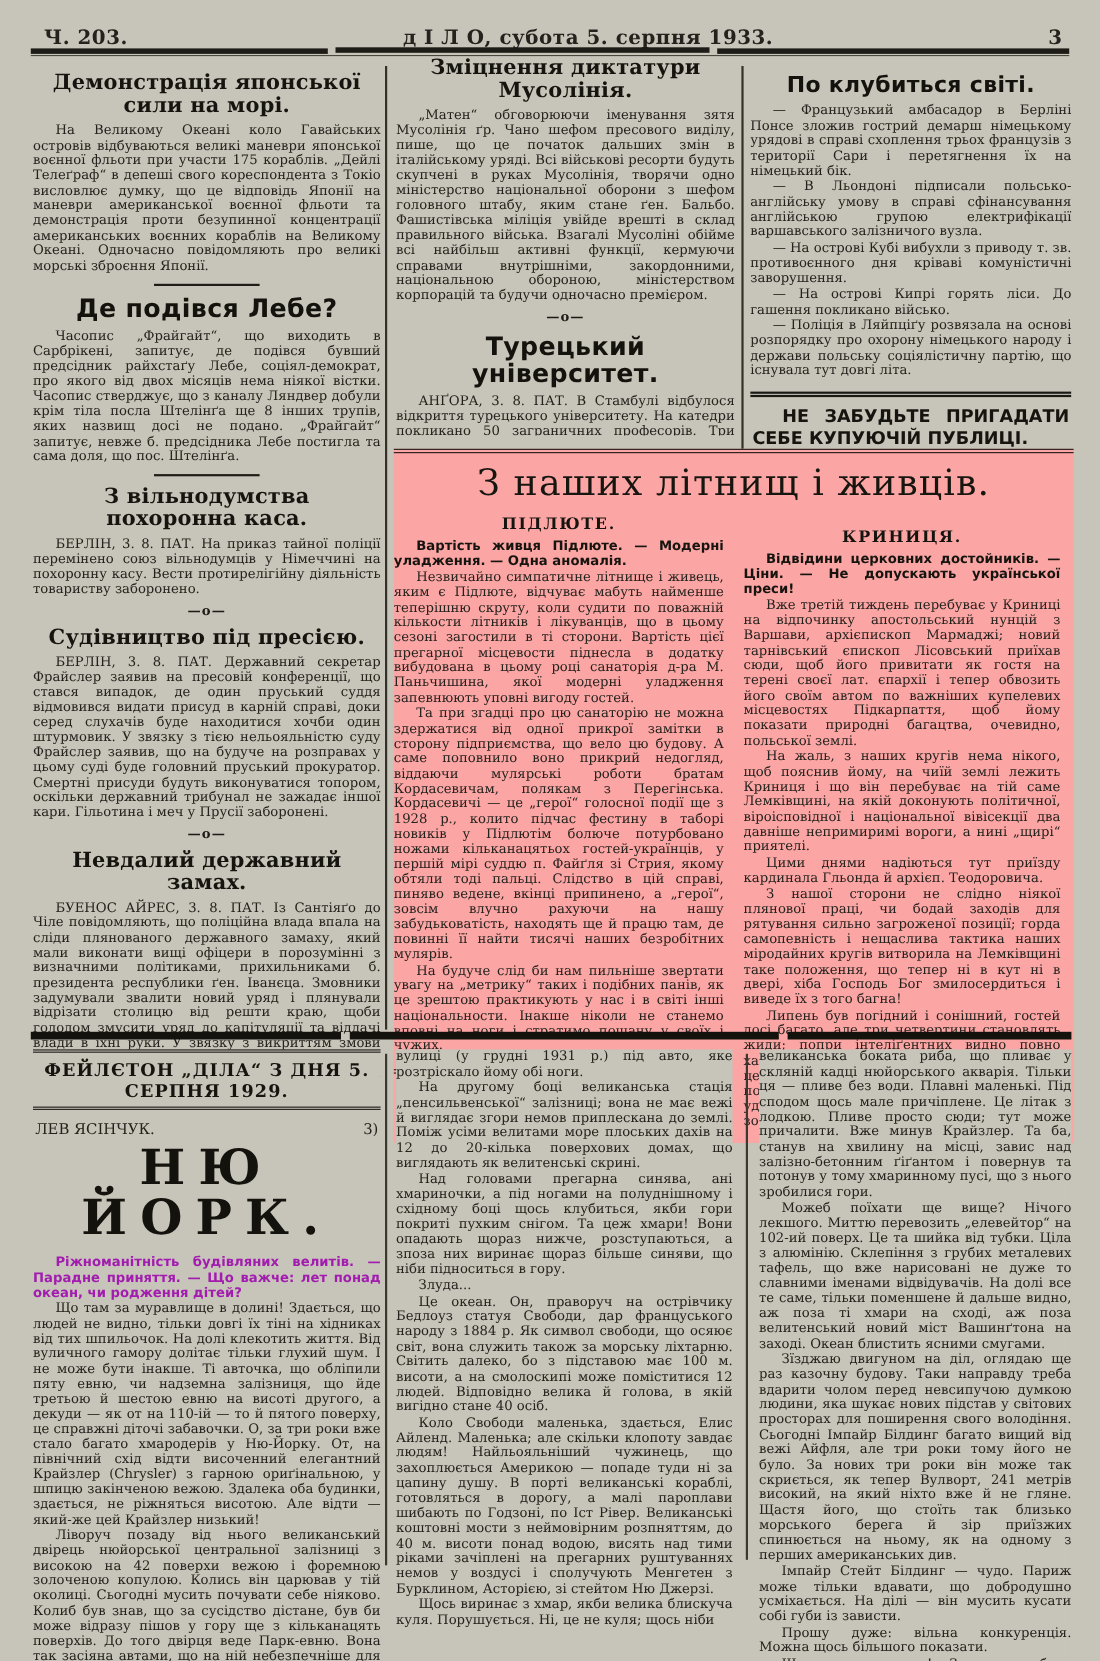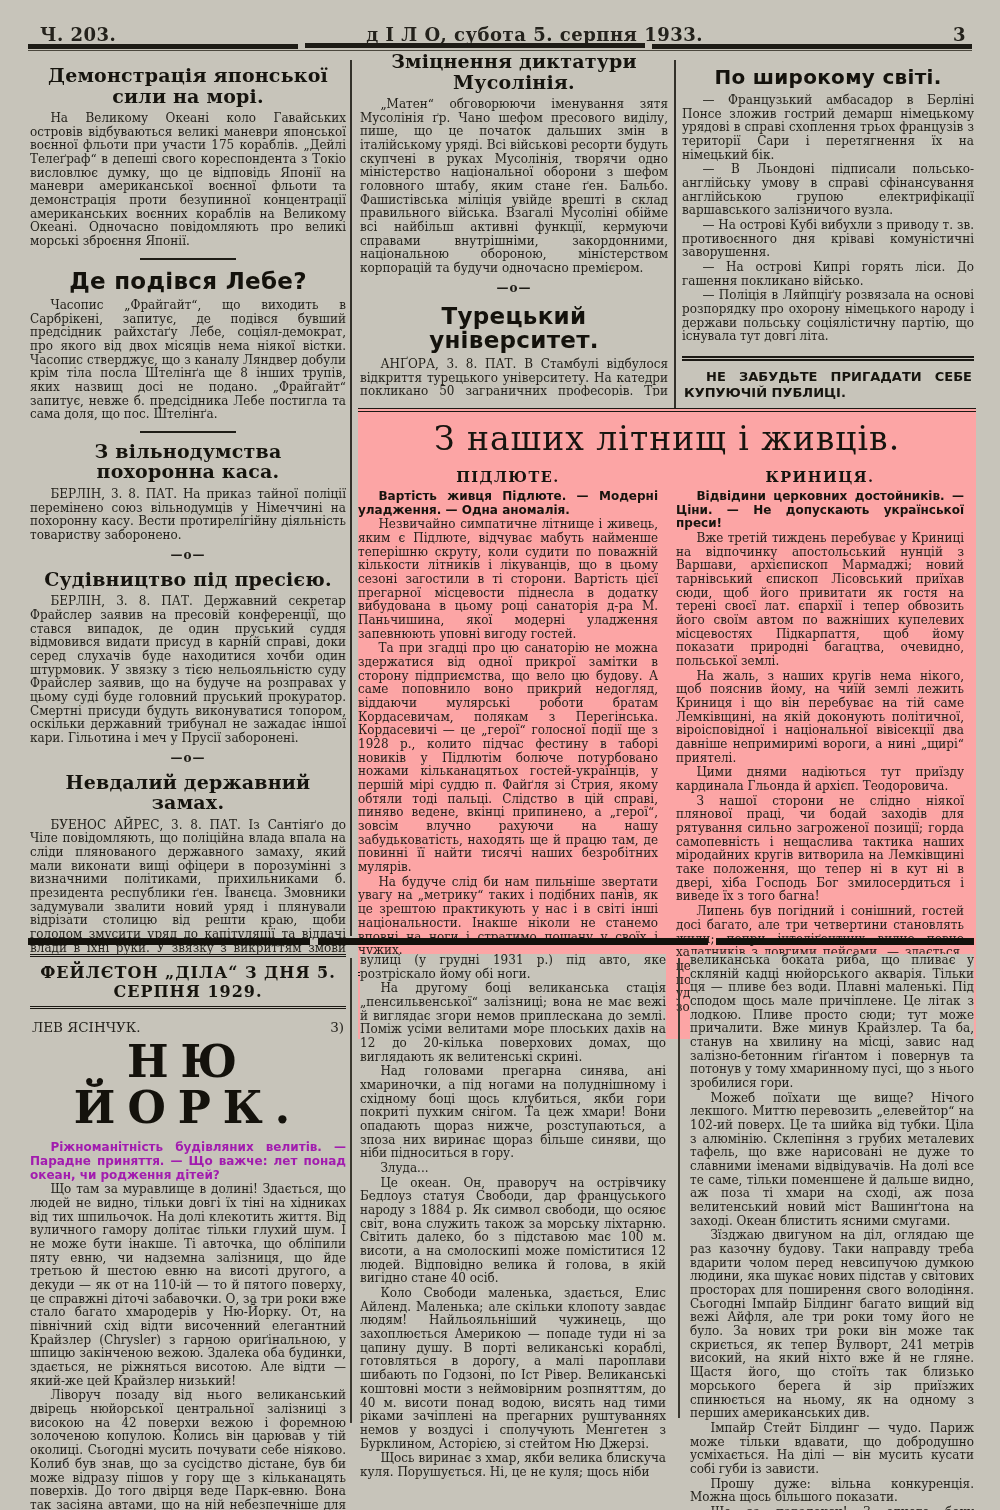--- a/index.html
+++ b/index.html
@@ -49,33 +49,33 @@
   }
 
   
   .ad {
     margin-top:12px;
     border-top:5px double #1b1914; border-bottom:5px double #1b1914;
     padding:8px 2px 9px;
     font-family:"DejaVu Sans", sans-serif; font-weight:bold;
     text-align:center; color:#16140e;
   }
-  .ad .l1 { font-size:13px; line-height:1.25; margin:0; }
+  .ad .l1 { font-size:16px; line-height:1.25; margin:0; }
   .ad .l2 { font-size:12.5px; line-height:1.25; margin:5px 0 0; }
 
   
   .summer {
     position:absolute; left:358px; top:408px; width:618px;
     background:#fca5a5; border-top:4px double #1b1914; padding-top:5px;
   }
   .summer-headline {
     font-size:33px; font-weight:400; text-align:center; letter-spacing:1px;
     margin:2px 0 8px; color:#17150f;
   }
-  .summer-cols { display:flex; align-items:flex-start; }
+  .summer-cols { display:flex; align-items:center; }
   .s-left  { width:300px; padding-right:7px; }
   .s-vrule { width:2px; background:#33312a; }
   .s-right { width:288px; padding-left:9px; }
   .s-title {
     text-align:center; font-weight:bold; font-size:14.5px; letter-spacing:1.5px;
     margin:2px 0 5px; color:#16140e;
   }
   .s-sub {
     font-family:"DejaVu Sans", sans-serif; font-weight:bold; font-size:12.3px;
     line-height:1.3; text-align:center; margin:0 2px 7px; color:#16140e;
@@ -176,21 +176,21 @@
       <div class="div-o">—o—</div>
     </div>
     <div class="article">
       <h2 class="a-title-sans">Турецький університет.</h2>
       <p>АНҐОРА, 3. 8. ПАТ. В Стамбулі відбулося відкриття турецького університету. На катедри покликано 50 заграничних професорів. Три шведські професори взяли вже участь у відкритті. Німецькі професори, що находяться тепер у Швайцарії, звернулися до турецького міністра освіти, предкладаючи свої услуги.</p>
     </div>
   </div>
 
   <div class="col bodytext" id="col3">
     <div class="article">
-      <h2 class="a-title-sans small">По широкому світі.</h2>
+      <h2 class="a-title-sans small">По клубиться світі.</h2>
       <p>— Французький амбасадор в Берліні Понсе зложив гострий демарш німецькому урядові в справі схоплення трьох французів з території Сари і перетягнення їх на німецький бік.</p>
       <p>— В Льондоні підписали польсько-англійську умову в справі сфінансування англійською групою електрифікації варшавського залізничого вузла.</p>
       <p>— На острові Кубі вибухли з приводу т. зв. противоєнного дня кріваві комуністичні заворушення.</p>
       <p>— На острові Кипрі горять ліси. До гашення покликано військо.</p>
       <p>— Поліція в Ляйпціґу розвязала на основі розпорядку про охорону німецького народу і держави польську соціялістичну партію, що існувала тут довгі літа.</p>
     </div>
     <div class="ad">
       <p class="l1">НЕ ЗАБУДЬТЕ ПРИГАДАТИ СЕБЕ КУПУЮЧІЙ ПУБЛИЦІ.</p>
       <p class="l2">Найдешевша і найуспішніша рекляма в нашім щоденнику.</p>
     </div>

